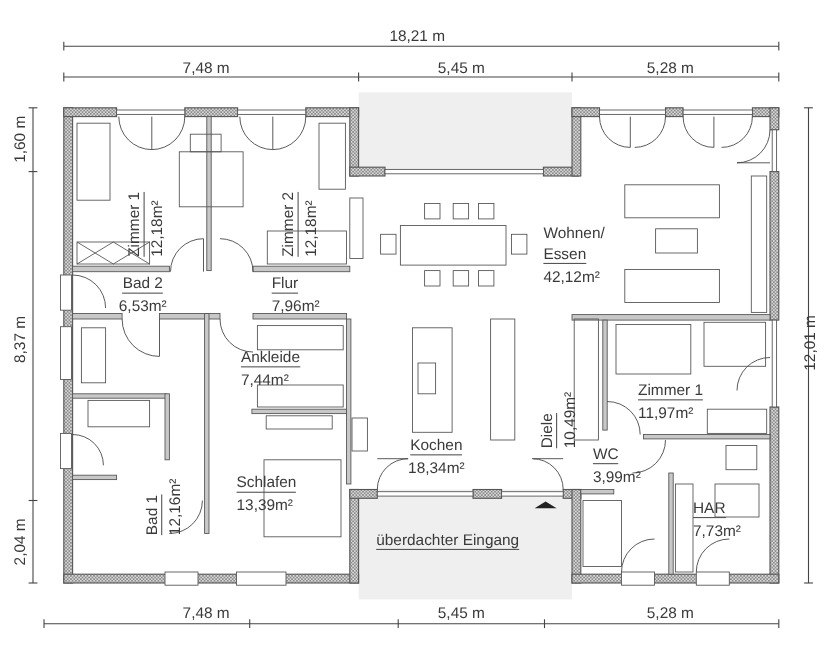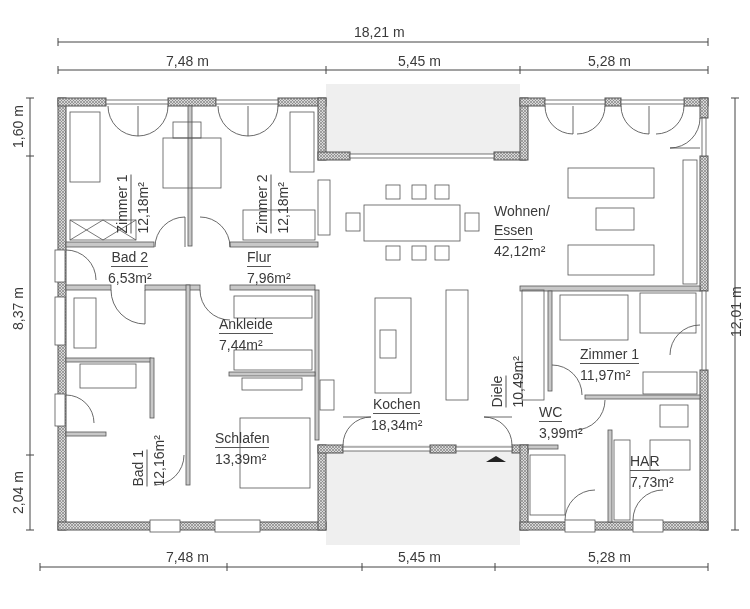--- a/index.html
+++ b/index.html
@@ -248,13 +248,14 @@
 </div>
 <div class="lbl" style="left:539px;top:404px;">
   <span class="nm">WC</span>
   <span class="ar">3,99m²</span>
 </div>
 <div class="lbl" style="left:630px;top:453px;">
   <span class="nm">HAR</span>
   <span class="ar">7,73m²</span>
 </div>
 <div class="lbl" style="left:342px;top:482px;">
+  <span class="nm">überdachter Eingang</span>
 </div>
 
 </body></html>

